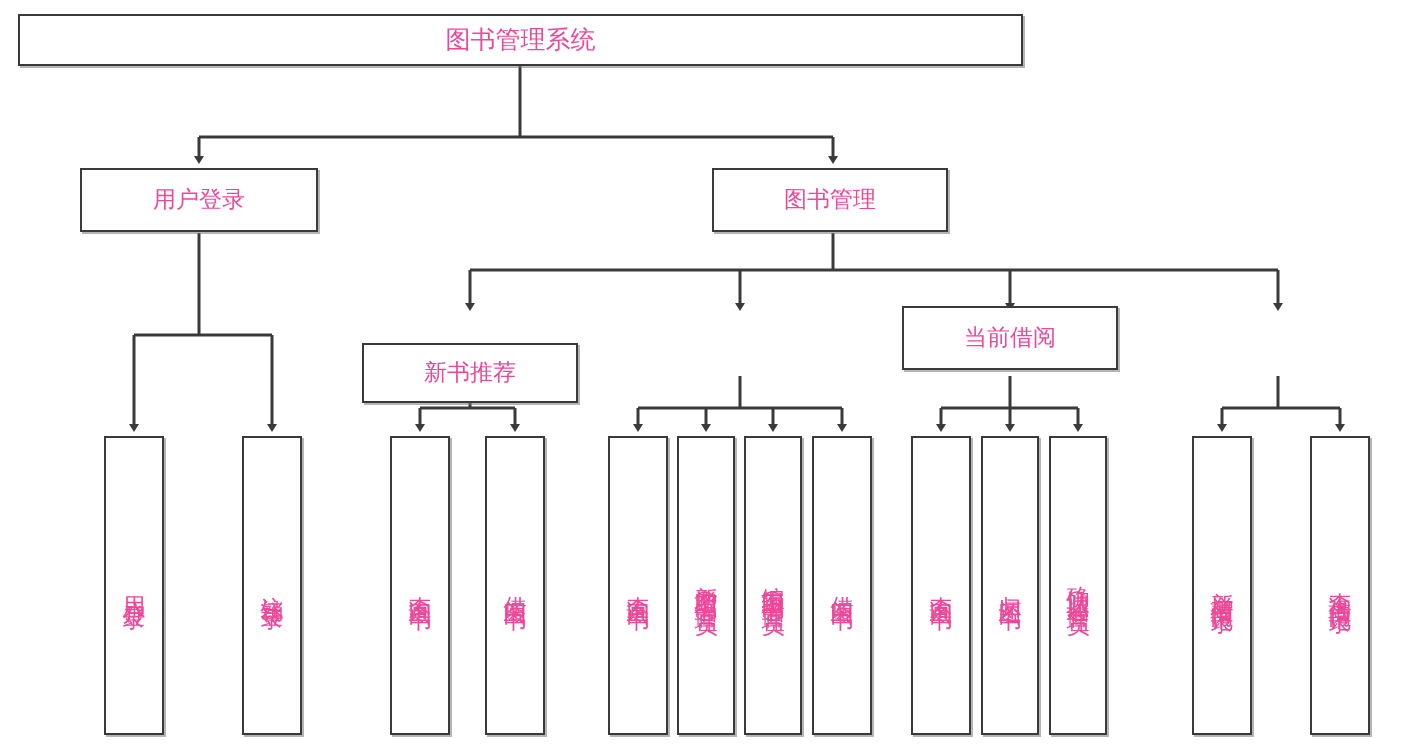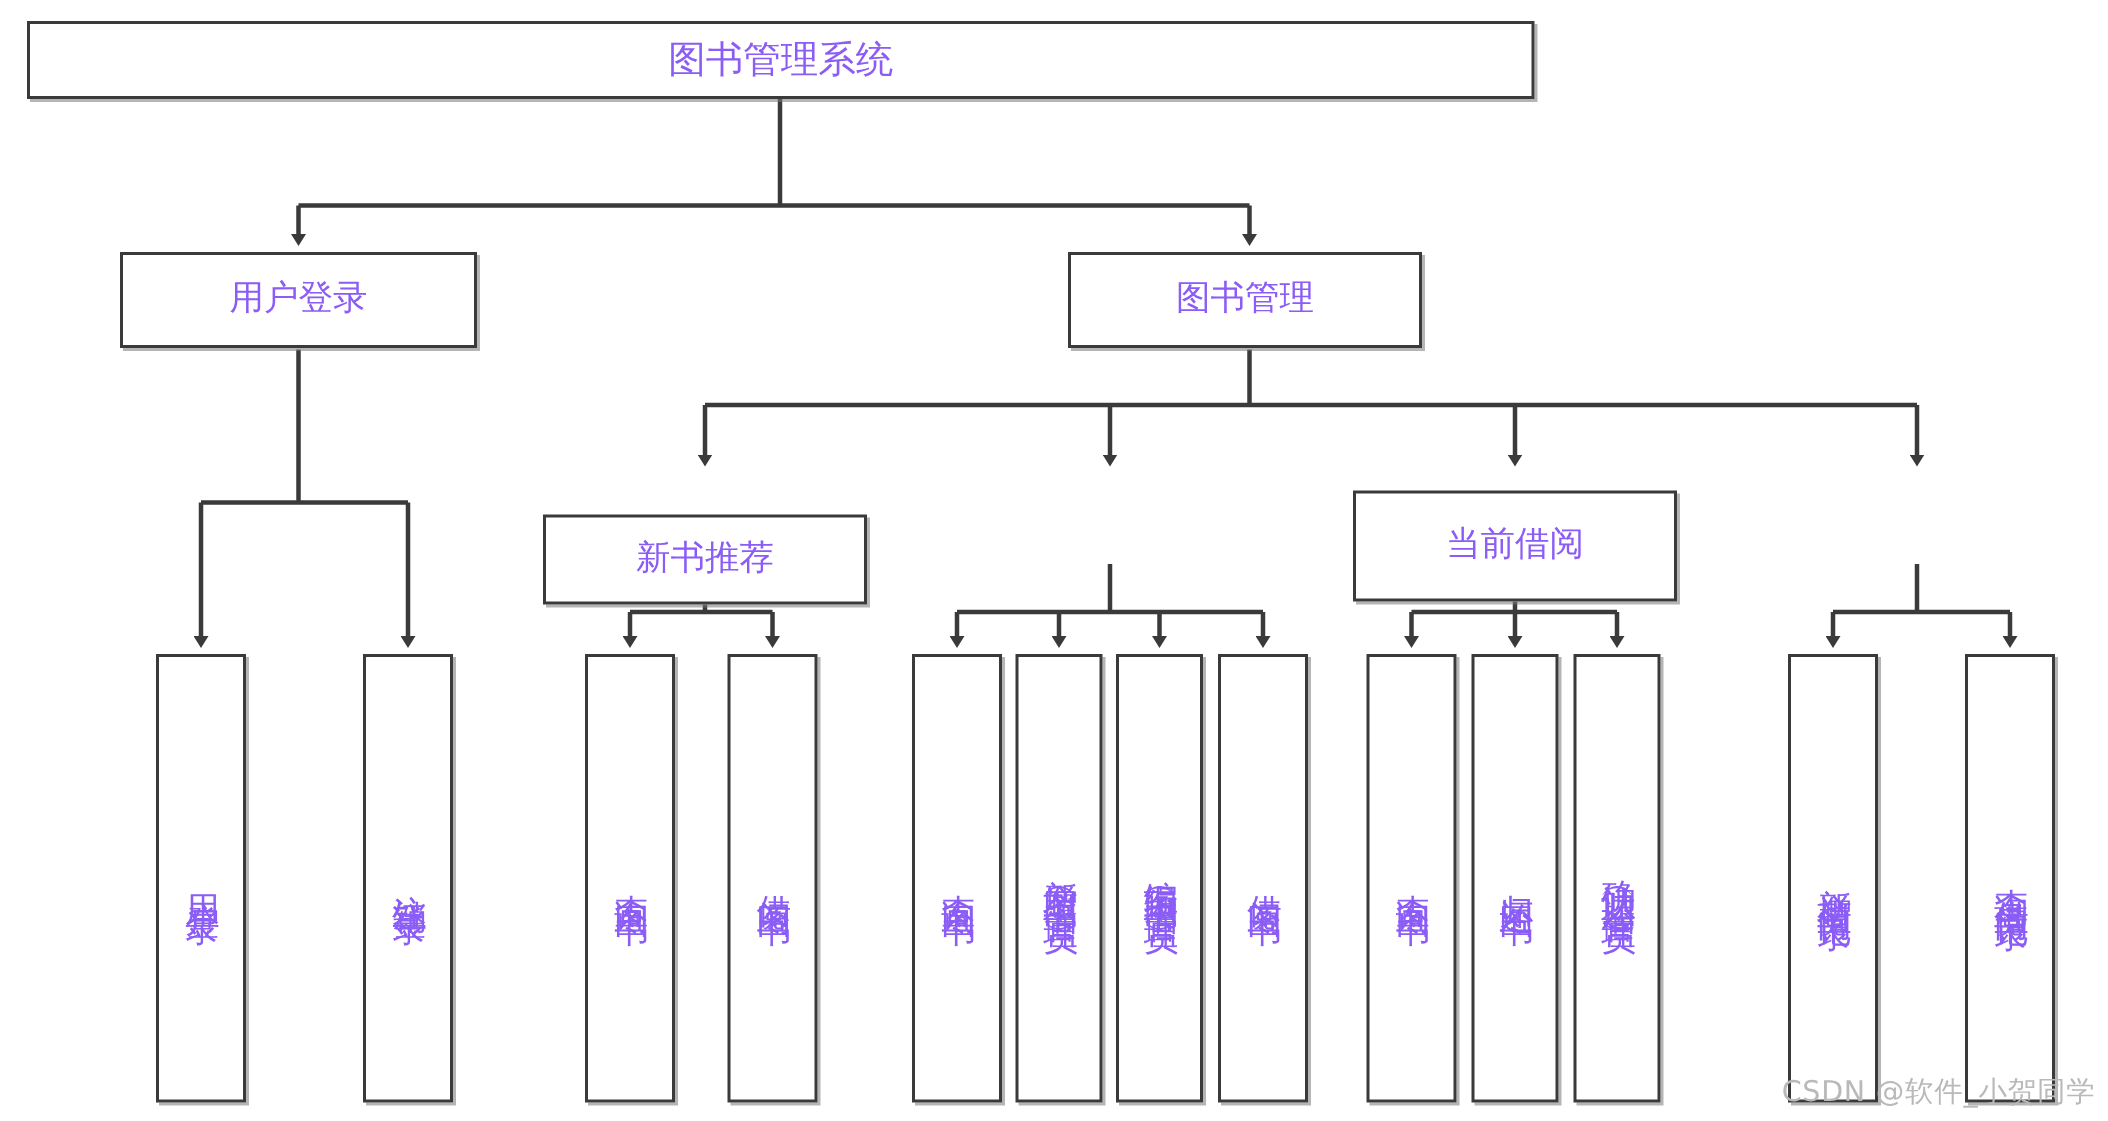--- a/index.html
+++ b/index.html
@@ -13,21 +13,21 @@
   #canvas{position:absolute;left:0;top:0;width:1405px;height:747px;}
   svg.lines{position:absolute;left:0;top:0;width:1405px;height:747px;pointer-events:none;}
   .node{
     position:absolute;
     box-sizing:border-box;
     border:2px solid #3a3a3a;
     background:#ffffff;
     display:flex;
     align-items:center;
     justify-content:center;
-    color:#8b5cf6;
+    color:#ec4899;
     box-shadow:2px 2px 0 rgba(120,120,120,0.55);
   }
   .node .label{
     text-align:center;
     line-height:1.18;
     white-space:nowrap;
   }
   .h-node .label{font-size:23px;}
   .v-node{align-items:center;justify-content:center;}
   .v-node .label{
@@ -115,21 +115,21 @@
 
   <div class="node h-node" style="left:712px;top:168px;width:236px;height:64px;">
     <span class="label">图书管理</span>
   </div>
 
   <div class="node h-node" style="left:362px;top:315px;width:216px;height:60px;margin-top:28px;">
     <span class="label">新书推荐</span>
   </div>
 
 
-  <div class="node h-node" style="left:902px;top:327px;width:216px;height:74px;">
+  <div class="node h-node" style="left:902px;top:306px;width:216px;height:64px;">
     <span class="label">当前借阅</span>
   </div>
 
 
   <div class="node v-node" style="left:104px;top:436px;width:60px;height:299px;">
     <span class="label">用户登录</span>
   </div>
 
   <div class="node v-node" style="left:242px;top:436px;width:60px;height:299px;">
     <span class="label">注销登录</span>
@@ -172,15 +172,14 @@
   </div>
 
   <div class="node v-node" style="left:1192px;top:436px;width:60px;height:299px;">
     <span class="label">新增借阅记录</span>
   </div>
 
   <div class="node v-node" style="left:1310px;top:436px;width:60px;height:299px;">
     <span class="label">查询借阅记录</span>
   </div>
 
-  <div class="watermark">CSDN @软件_小贺同学</div>
 
 </div>
 
 </body></html>

